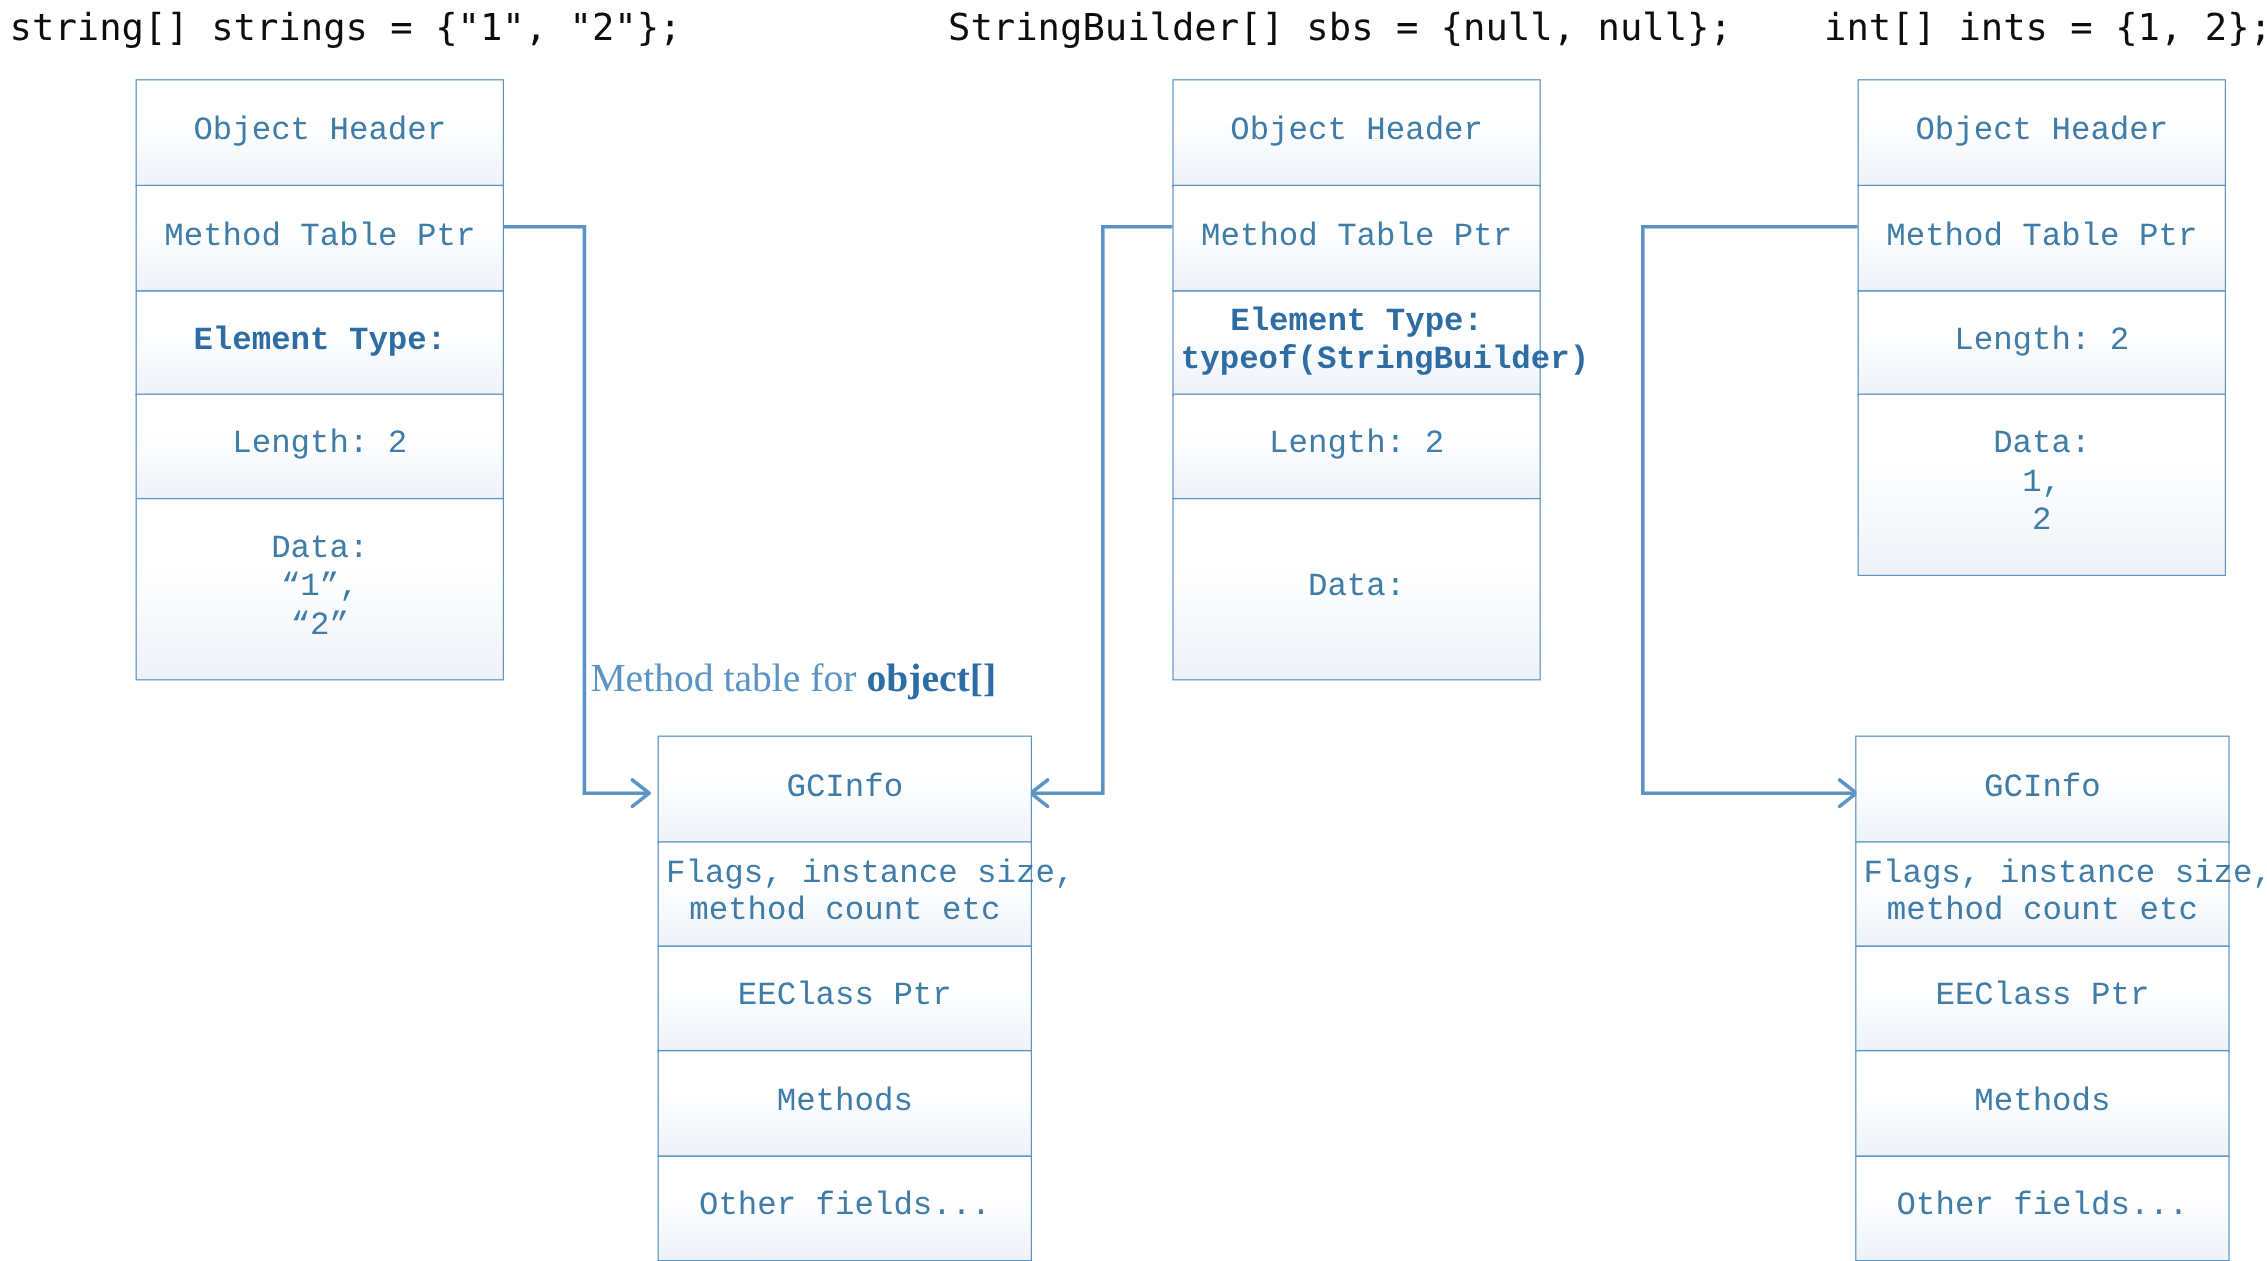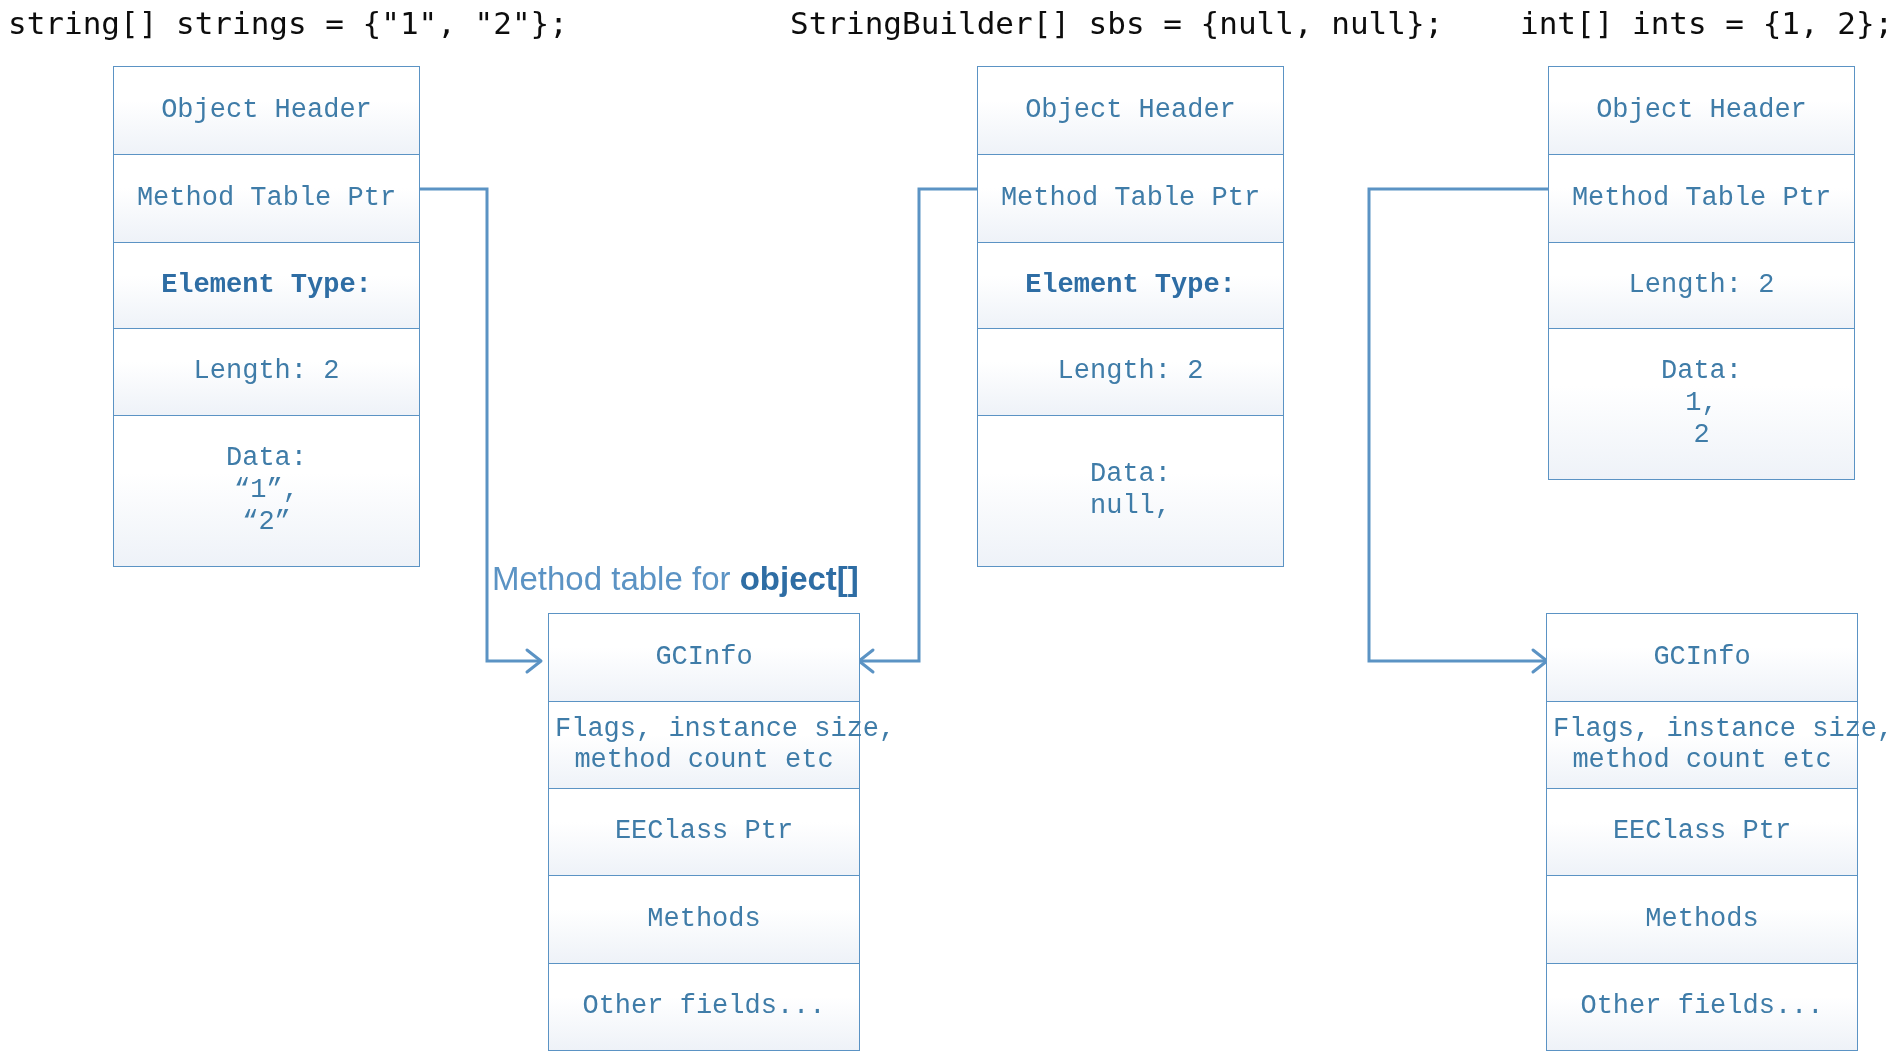--- a/index.html
+++ b/index.html
@@ -145,31 +145,31 @@
       </div>
     </div>
     <div class="cell" style="height:89px;">
       <div class="lines">
         <div>Method Table Ptr</div>
       </div>
     </div>
     <div class="cell bold" style="height:88px;">
       <div class="lines">
         <div>Element Type:</div>
+        <div>typeof(StringBuilder)</div>
       </div>
     </div>
     <div class="cell" style="height:88px;">
       <div class="lines">
         <div>Length: 2</div>
       </div>
     </div>
     <div class="cell" style="height:152px;">
       <div class="lines">
         <div>Data:</div>
-        <div>null,</div>
       </div>
     </div>
   </div>
 
   <div class="obj-box" style="left:1548px; top:66px; width:307px;">
     <div class="cell" style="height:90px;">
       <div class="lines">
         <div>Object Header</div>
       </div>
     </div>
@@ -185,21 +185,21 @@
     </div>
     <div class="cell" style="height:152px;">
       <div class="lines">
         <div>Data:</div>
         <div>1,</div>
         <div>2</div>
       </div>
     </div>
   </div>
 
-  <div class="mt-title" style="left:492px; top:560px;"><span>Method table for </span><b>object[]</b></div>
+  <div class="mt-title" style="left:492px; top:548px;font-family:Liberation Serif, serif;"><span>Method table for </span><b>object[]</b></div>
 
   <div class="obj-box" style="left:548px; top:613px; width:312px;">
     <div class="cell" style="height:90px;">
       <div class="lines">
         <div>GCInfo</div>
       </div>
     </div>
     <div class="cell" style="height:88px;">
       <div class="lines">
         <div>Flags, instance size,</div>

